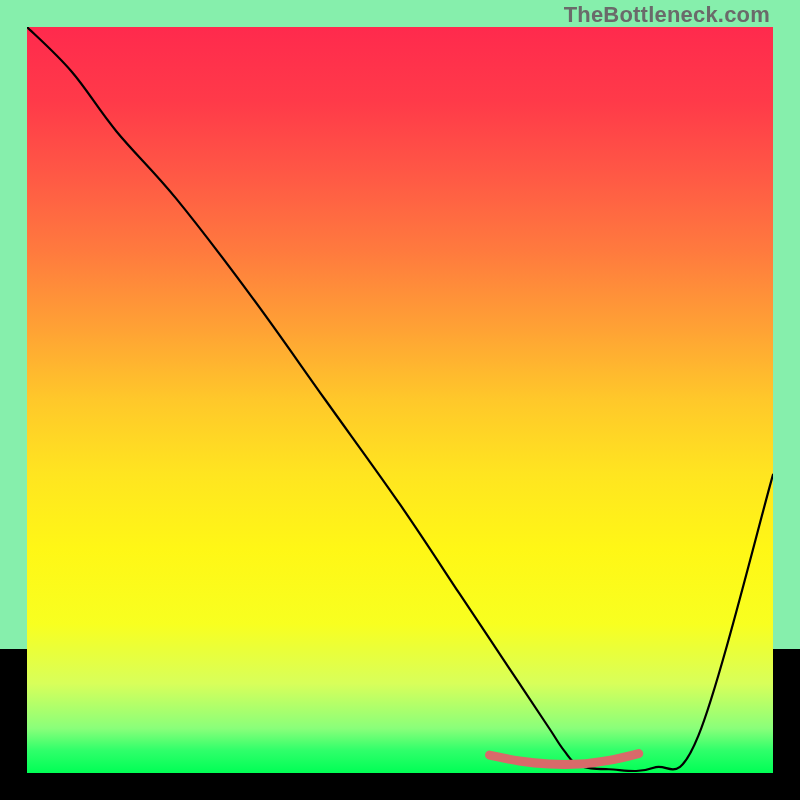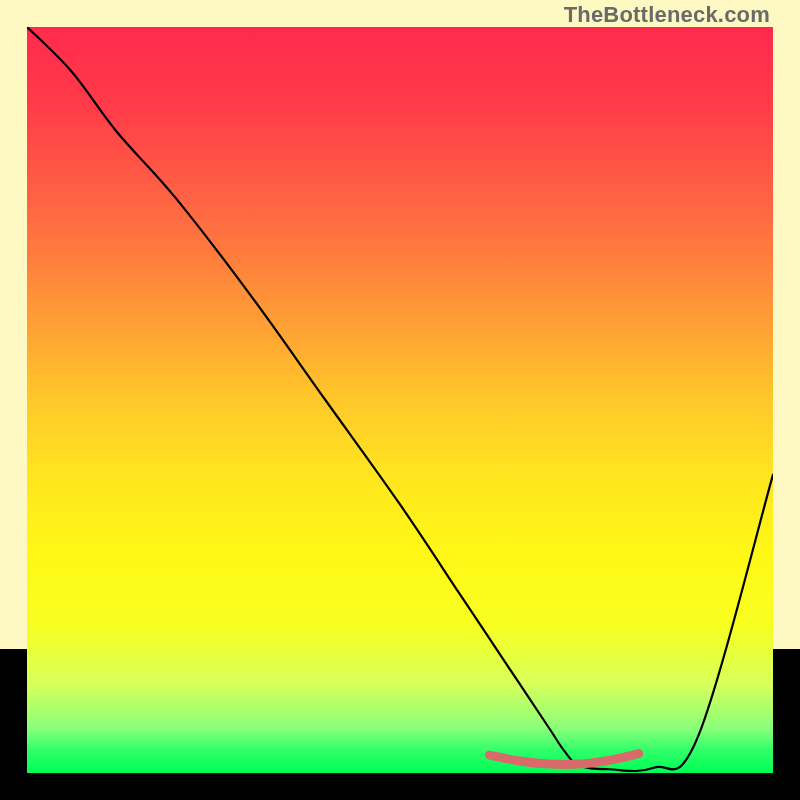--- a/index.html
+++ b/index.html
@@ -1,21 +1,21 @@
 <!DOCTYPE html>
 <html><head>
 <meta charset="utf-8">
 <style>
   * { margin: 0; padding: 0; box-sizing: border-box; }
   html, body { width: 800px; height: 800px; background: #000; overflow: hidden; }
   .frame {
     position: relative;
     width: 800px;
     height: 649px;
-    background: #fef9c3;
+    background: #86efac;
   }
   .plot-area {
     position: absolute;
     left: 27px;
     top: 27px;
     width: 746px;
     height: 746px;
     background: linear-gradient(to bottom,
       #ff2a4d 0%,
       #ff3a49 10%,

